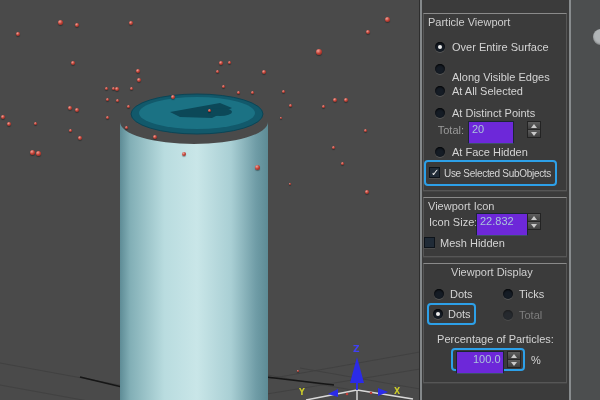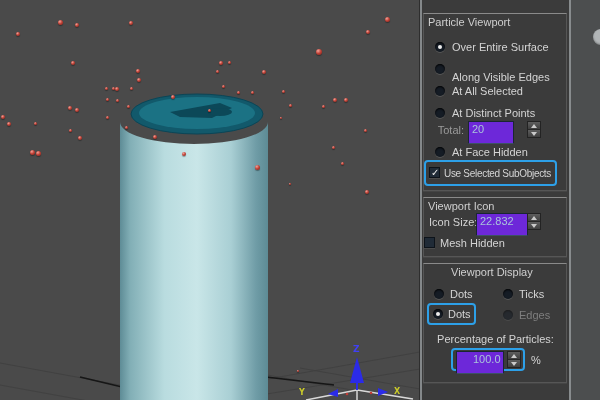--- a/index.html
+++ b/index.html
@@ -240,21 +240,21 @@
   <span class="lbl" style="left:519px;top:288px;">Ticks</span>
 </div>
 
 <div class="hl" style="left:427px;top:303px;width:49px;height:22px;"></div>
 <div>
   <span class="radio sel" style="left:433px;top:309px;"></span>
   <span class="lbl" style="left:448px;top:308px;">Dots</span>
 </div>
 <div>
   <span class="radio off" style="left:503px;top:310px;"></span>
-  <span class="lbl disabled" style="left:519px;top:309px;">Edges</span>
+  <span class="lbl disabled" style="left:519px;top:309px;">Total</span>
 </div>
 
 <div class="lbl" style="left:423px;top:333px;width:145px;text-align:center;">Percentage of Particles:</div>
 
 <div class="hl" style="left:451px;top:348px;width:74px;height:23px;"></div>
 <div class="field" style="left:456px;top:351px;width:48px;padding-left:16px;">100.0</div>
 <div class="sp" style="left:507px;top:351px;">
   <div>
       <i class="tri-up"></i>
     </div>

